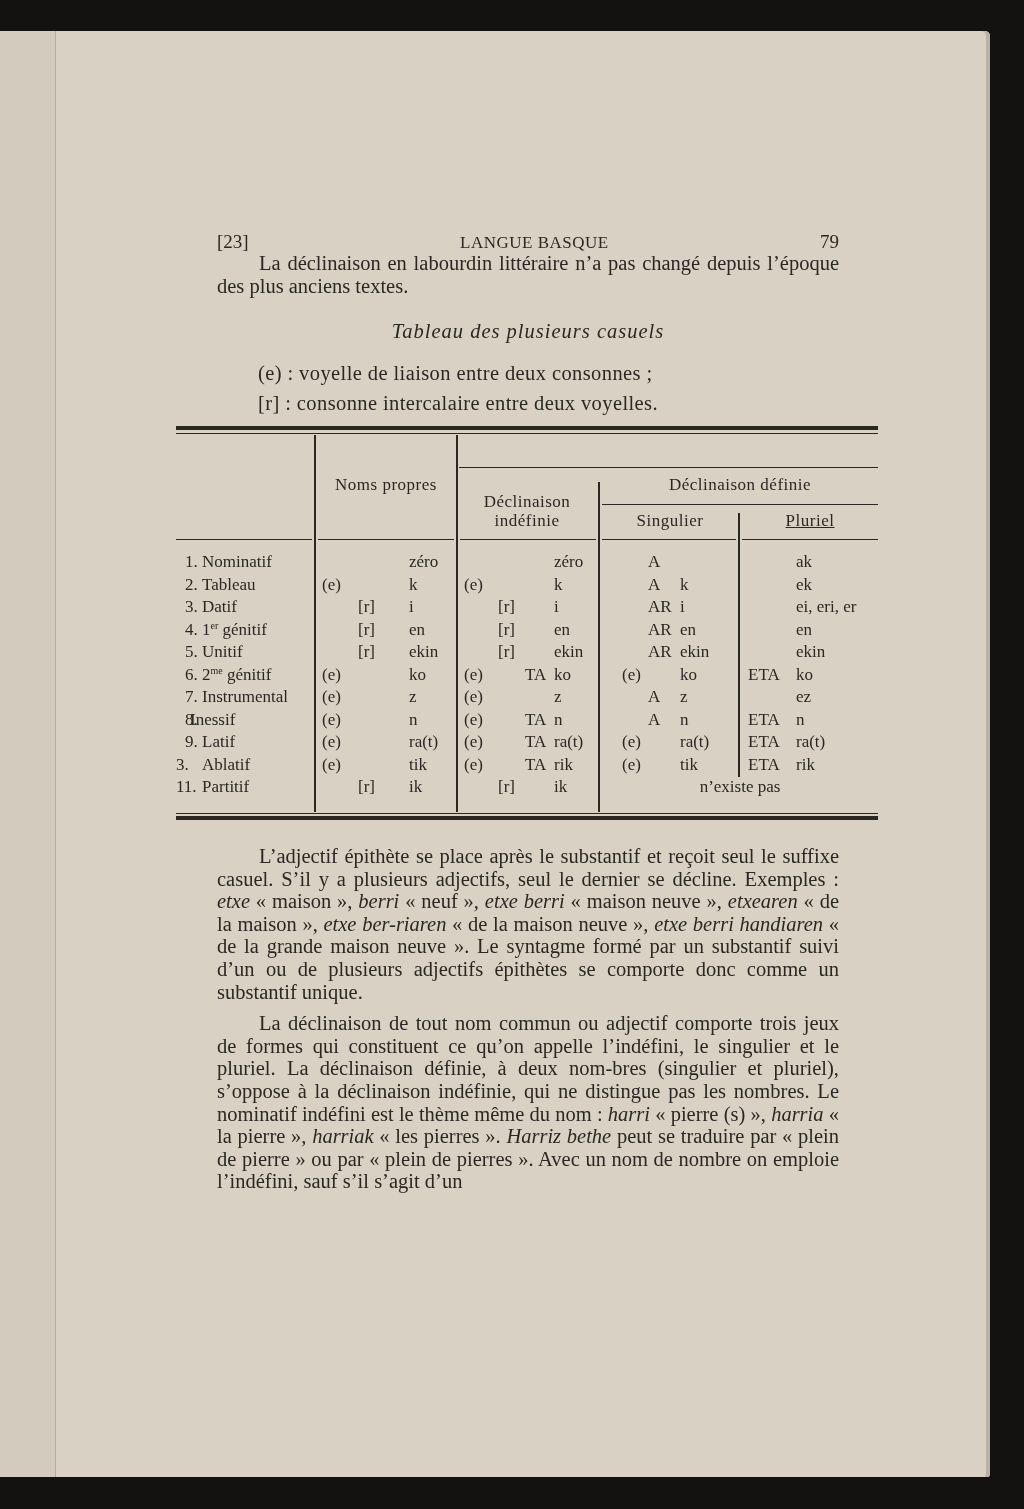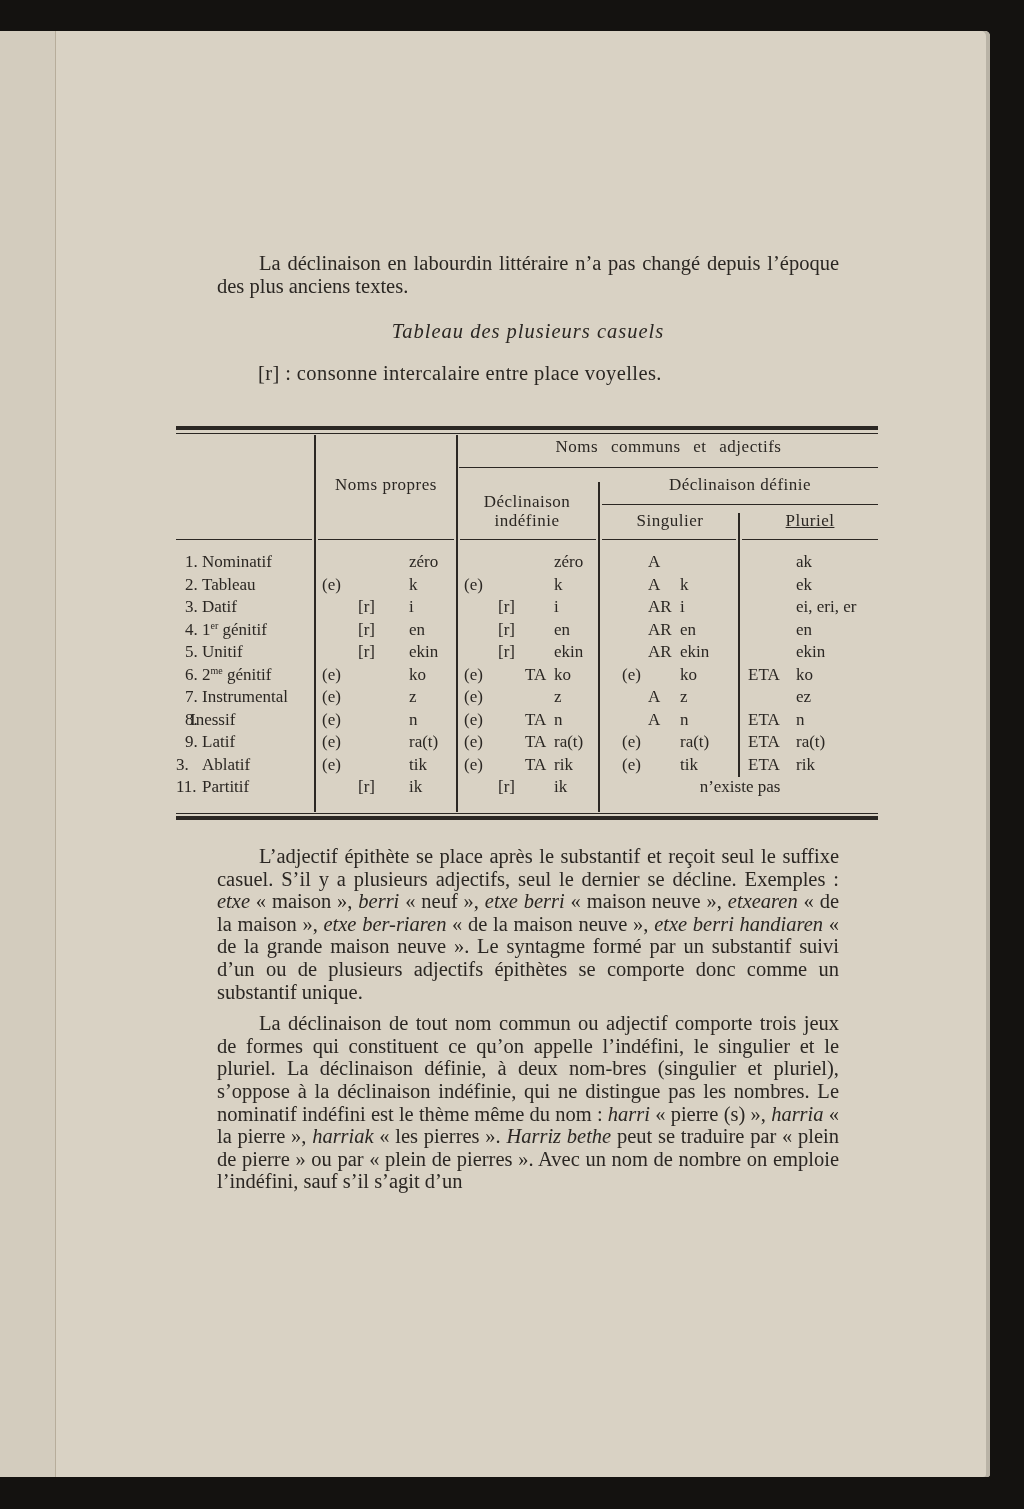--- a/index.html
+++ b/index.html
@@ -51,51 +51,56 @@
   .row { position: absolute; left: 0; width: 702px; height: 22.5px; font-size: 17px; }
   .row span { position: absolute; top: 0; white-space: nowrap; }
   .row sup { font-size: 10px; vertical-align: 6px; }
 </style>
 </head>
 <body>
 
 <div class="page">
   <div class="left-leaf"></div>
 
+  <div class="running-head">
+    <span>[23]</span>
+    <span class="title">LANGUE BASQUE</span>
+    <span>79</span>
+  </div>
 </div>
 
 <div class="text" style="top:252px;">
   <p>La déclinaison en labourdin littéraire n’a pas changé depuis l’époque des plus anciens textes.</p>
 </div>
 
 <div class="caption">Tableau des plusieurs casuels</div>
 
 <div class="legend">
-  <div><span>[r]</span> <span>: consonne intercalaire entre place voyelles.</span></div>
+  <div><span>(e)</span> <span>: voyelle de liaison entre deux consonnes ;</span></div>
+  <div><span>[r]</span> <span>: consonne intercalaire entre deux voyelles.</span></div>
 </div>
 
 <div class="tbl">
 
   <div class="rule" style="left:0;top:1px;width:702px;height:4px;"></div>
   <div class="hline-thin" style="left:0;top:8px;width:702px;"></div>
 
   <div class="vline" style="left:138px;top:10px;height:377px;"></div>
   <div class="vline" style="left:280px;top:10px;height:377px;"></div>
   <div class="vline" style="left:422px;top:57px;height:330px;"></div>
   <div class="vline" style="left:562px;top:88px;height:264px;"></div>
 
   <div class="hline-thin" style="left:283px;top:42px;width:419px;"></div>
   <div class="hline-thin" style="left:426px;top:79px;width:276px;"></div>
   <div class="hline-thin" style="left:0;top:114px;width:136px;"></div>
   <div class="hline-thin" style="left:142px;top:114px;width:136px;"></div>
   <div class="hline-thin" style="left:284px;top:114px;width:136px;"></div>
   <div class="hline-thin" style="left:426px;top:114px;width:134px;"></div>
   <div class="hline-thin" style="left:566px;top:114px;width:136px;"></div>
 
-  <div class="hd" style="left:283px;top:12px;width:419px;word-spacing:8px;">Noms communs et adjectifs</div>
   <div class="hd" style="left:140px;top:50px;width:140px;">Noms propres</div>
   <div class="hd" style="left:426px;top:50px;width:276px;">Déclinaison définie</div>
   <div class="hd" style="left:295px;top:67px;width:112px;">Déclinaison indéfinie</div>
   <div class="hd" style="left:426px;top:86px;width:136px;">Singulier</div>
   <div class="hd" style="left:566px;top:86px;width:136px;text-decoration:underline;">Pluriel</div>
 
   <div id="rows">
       <div class="row" style="top: 127px;">
         <span style="left:9px">1.</span>
         <span style="left:26px"><span style="position:static">Nominatif</span><sup></sup><span style="position:static"></span></span>

